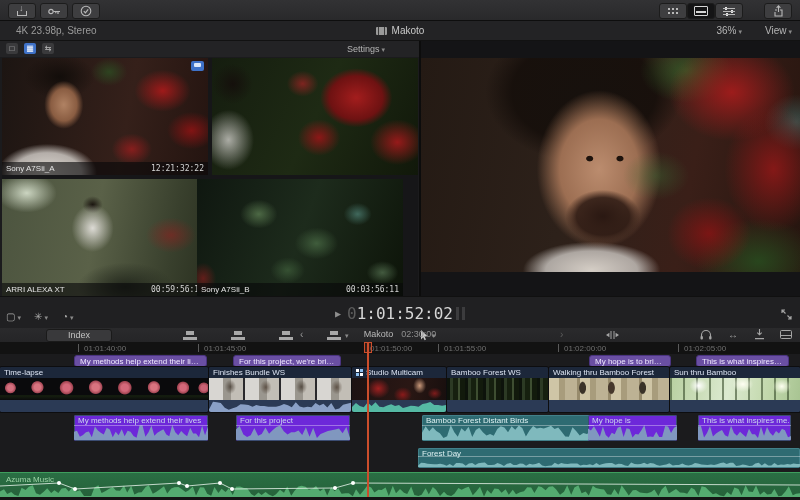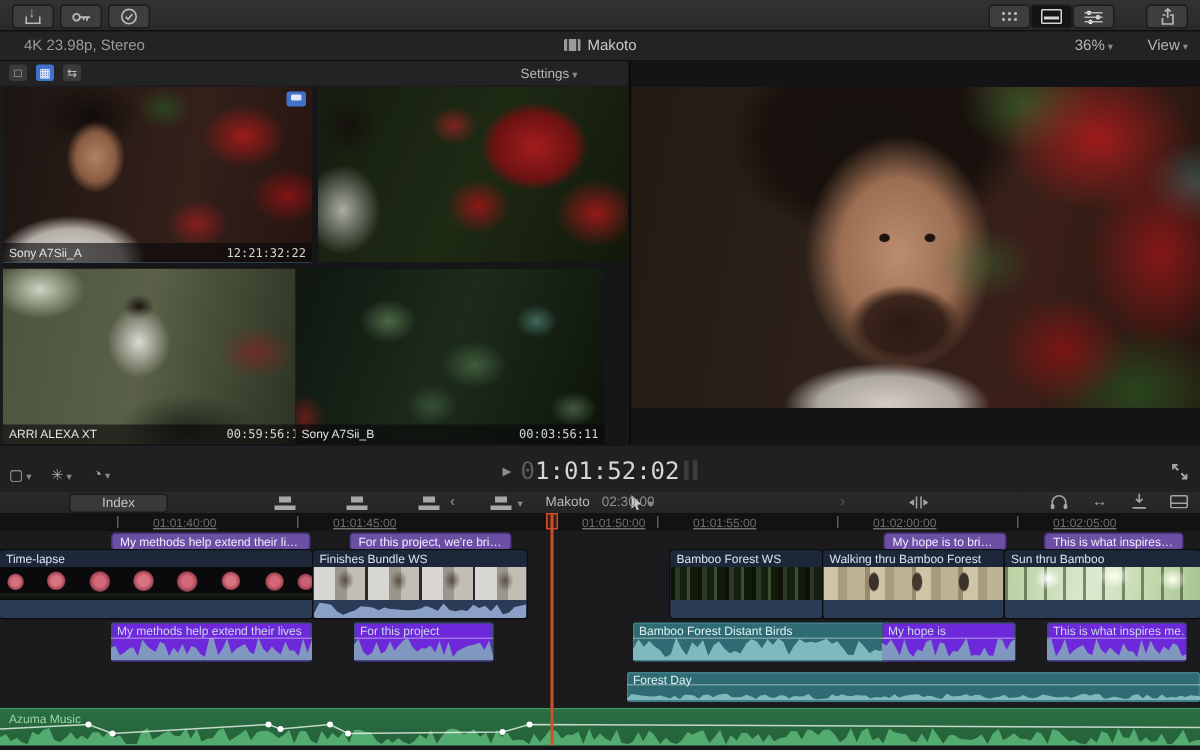--- a/index.html
+++ b/index.html
@@ -127,21 +127,21 @@
      linear-gradient(#a8a8a8,#a8a8a8) 0 100%/14px 3px no-repeat,
      linear-gradient(#a8a8a8,#a8a8a8) 3px 0/8px 4px no-repeat;}
   .toolchev{position:absolute;top:4px;color:#8a8a8a;font-size:7px;}
   #tl-center{position:absolute;left:0;right:0;top:1px;text-align:center;color:#b9b9b9;}
   #tl-center .dur{color:#8f8f8f;margin-left:8px;}
   .navchev{position:absolute;top:1px;color:#9a9a9a;font-size:10px;}
   .ricon{position:absolute;top:1px;color:#a5a5a5;}
 
   
   #ruler{left:0;top:342px;width:800px;height:12px;background:#121212;border-bottom:1px solid #000;}
-  .tick{position:absolute;top:2px;font-size:8px;color:#6f6f6f;white-space:nowrap;padding-left:24px;text-decoration:underline;}
+  .tick{position:absolute;top:2px;font-size:8px;color:#6f6f6f;white-space:nowrap;padding-left:6px;}
   .tick:before{content:"";position:absolute;left:0;top:0;width:1px;height:8px;background:#5a5a5a;}
 
   
   #tracks{left:0;top:354px;width:800px;height:146px;background:#1b1b1d;}
   .titleclip{position:absolute;top:1px;height:12px;border-radius:3px;background:#6a4fa3;border:1px solid #4a3380;
      color:#efe8ff;font-size:8px;line-height:11px;padding:0 5px;box-sizing:border-box;white-space:nowrap;overflow:hidden;text-overflow:ellipsis;}
   .vclip{position:absolute;top:13px;height:45px;background:#33435f;border-radius:2px;overflow:hidden;box-shadow:0 0 0 1px #0d0d0f;}
   .vname{position:absolute;left:0;right:0;top:0;height:11px;background:rgba(10,16,28,.55);color:#dbe3f2;font-size:8px;
      line-height:11px;padding:0 4px;white-space:nowrap;overflow:hidden;display:flex;align-items:center;}
   .mcicon{display:inline-block;width:7px;height:7px;margin-right:3px;flex:0 0 auto;background:
@@ -404,20 +404,30 @@
       </div>
       <div class="vclip" style="left: 209px; width: 142px;">
         <div class="vname">
           <span>Finishes Bundle WS</span>
         </div>
         <div class="vthumb th-finishes"></div>
         <div class="vwavebox">
           <div class="vwave blue" style="clip-path: polygon(0% 100%, 0% 79%, 2.8% 15%, 5.6% 19%, 8.3% 26%, 11.1% 64%, 13.9% 82%, 16.7% 68%, 19.4% 59%, 22.2% 35%, 25% 37%, 27.8% 41%, 30.6% 57%, 33.3% 42%, 36.1% 50%, 38.9% 51%, 41.7% 56%, 44.4% 57%, 47.2% 56%, 50% 48%, 52.8% 33%, 55.6% 44%, 58.3% 60%, 61.1% 19%, 63.9% 55%, 66.7% 63%, 69.4% 56%, 72.2% 61%, 75% 26%, 77.8% 45%, 80.6% 32%, 83.3% 62%, 86.1% 25%, 88.9% 79%, 91.7% 71%, 94.4% 39%, 97.2% 32%, 100% 23%, 100% 100%);"></div>
         </div>
       </div>
+      <div class="vclip" style="left: 352px; width: 94px;">
+        <div class="vname">
+          <span class="mcicon"></span>
+          <span>Studio Multicam</span>
+        </div>
+        <div class="vthumb th-studio"></div>
+        <div class="vwavebox">
+          <div class="vwave teal" style="clip-path: polygon(0% 100%, 0% 59%, 4.2% 26%, 8.3% 50%, 12.5% 60%, 16.7% 21%, 20.8% 51%, 25% 19%, 29.2% 57%, 33.3% 61%, 37.5% 45%, 41.7% 35%, 45.8% 50%, 50% 41%, 54.2% 66%, 58.3% 58%, 62.5% 47%, 66.7% 50%, 70.8% 56%, 75% 33%, 79.2% 28%, 83.3% 16%, 87.5% 41%, 91.7% 42%, 95.8% 48%, 100% 41%, 100% 100%);"></div>
+        </div>
+      </div>
       <div class="vclip" style="left: 447px; width: 101px;">
         <div class="vname">
           <span>Bamboo Forest WS</span>
         </div>
         <div class="vthumb th-bamboo"></div>
         <div class="vwavebox"></div>
       </div>
       <div class="vclip" style="left: 549px; width: 120px;">
         <div class="vname">
           <span>Walking thru Bamboo Forest</span>
@@ -429,21 +439,21 @@
         <div class="vname">
           <span>Sun thru Bamboo</span>
         </div>
         <div class="vthumb th-sun"></div>
         <div class="vwavebox"></div>
       </div>
       <div class="aclip navy" style="left: 74px; width: 134px;">
         <span class="lbl">My methods help extend their lives</span>
         <div class="awave" style="clip-path: polygon(0% 100%, 0% 48%, 2.2% 42%, 4.4% 80%, 6.7% 69%, 8.9% 52%, 11.1% 47%, 13.3% 83%, 15.6% 15%, 17.8% 40%, 20% 55%, 22.2% 66%, 24.4% 24%, 26.7% 34%, 28.9% 83%, 31.1% 48%, 33.3% 70%, 35.6% 33%, 37.8% 77%, 40% 42%, 42.2% 49%, 44.4% 75%, 46.7% 86%, 48.9% 10%, 51.1% 8%, 53.3% 80%, 55.6% 52%, 57.8% 9%, 60% 74%, 62.2% 54%, 64.4% 43%, 66.7% 33%, 68.9% 66%, 71.1% 76%, 73.3% 6%, 75.6% 52%, 77.8% 70%, 80% 44%, 82.2% 62%, 84.4% 77%, 86.7% 24%, 88.9% 60%, 91.1% 60%, 93.3% 83%, 95.6% 11%, 97.8% 70%, 100% 15%, 100% 100%);"></div>
       </div>
-      <div class="aclip navy" style="left: 236px; width: 93px;">
+      <div class="aclip navy" style="left: 236px; width: 114px;">
         <span class="lbl">For this project</span>
         <div class="awave" style="clip-path: polygon(0% 100%, 0% 35%, 3.2% 13%, 6.5% 65%, 9.7% 81%, 12.9% 71%, 16.1% 25%, 19.4% 73%, 22.6% 62%, 25.8% 22%, 29% 61%, 32.3% 37%, 35.5% 18%, 38.7% 9%, 41.9% 46%, 45.2% 65%, 48.4% 51%, 51.6% 52%, 54.8% 40%, 58.1% 68%, 61.3% 21%, 64.5% 80%, 67.7% 24%, 71% 87%, 74.2% 63%, 77.4% 53%, 80.6% 44%, 83.9% 39%, 87.1% 34%, 90.3% 28%, 93.5% 58%, 96.8% 19%, 100% 87%, 100% 100%);"></div>
       </div>
       <div class="aclip teal" style="left: 422px; width: 172px;">
         <span class="lbl">Bamboo Forest Distant Birds</span>
         <div class="awave" style="clip-path: polygon(0% 100%, 0% 55%, 2.1% 14%, 4.2% 45%, 6.3% 21%, 8.3% 43%, 10.4% 58%, 12.5% 88%, 14.6% 77%, 16.7% 6%, 18.8% 52%, 20.8% 80%, 22.9% 26%, 25% 47%, 27.1% 17%, 29.2% 82%, 31.3% 37%, 33.3% 23%, 35.4% 52%, 37.5% 72%, 39.6% 62%, 41.7% 73%, 43.8% 32%, 45.8% 14%, 47.9% 22%, 50% 51%, 52.1% 14%, 54.2% 36%, 56.3% 9%, 58.3% 25%, 60.4% 78%, 62.5% 40%, 64.6% 13%, 66.7% 28%, 68.8% 24%, 70.8% 28%, 72.9% 21%, 75% 11%, 77.1% 32%, 79.2% 22%, 81.3% 50%, 83.3% 78%, 85.4% 79%, 87.5% 20%, 89.6% 43%, 91.7% 72%, 93.8% 57%, 95.8% 63%, 97.9% 52%, 100% 40%, 100% 100%);"></div>
       </div>
       <div class="aclip navy" style="left: 588px; width: 89px;">
         <span class="lbl">My hope is</span>
         <div class="awave" style="clip-path: polygon(0% 100%, 0% 28%, 3.3% 41%, 6.7% 14%, 10% 45%, 13.3% 80%, 16.7% 15%, 20% 68%, 23.3% 86%, 26.7% 55%, 30% 64%, 33.3% 23%, 36.7% 16%, 40% 81%, 43.3% 27%, 46.7% 31%, 50% 85%, 53.3% 62%, 56.7% 65%, 60% 39%, 63.3% 7%, 66.7% 82%, 70% 78%, 73.3% 82%, 76.7% 48%, 80% 81%, 83.3% 82%, 86.7% 12%, 90% 15%, 93.3% 57%, 96.7% 24%, 100% 12%, 100% 100%);"></div>

